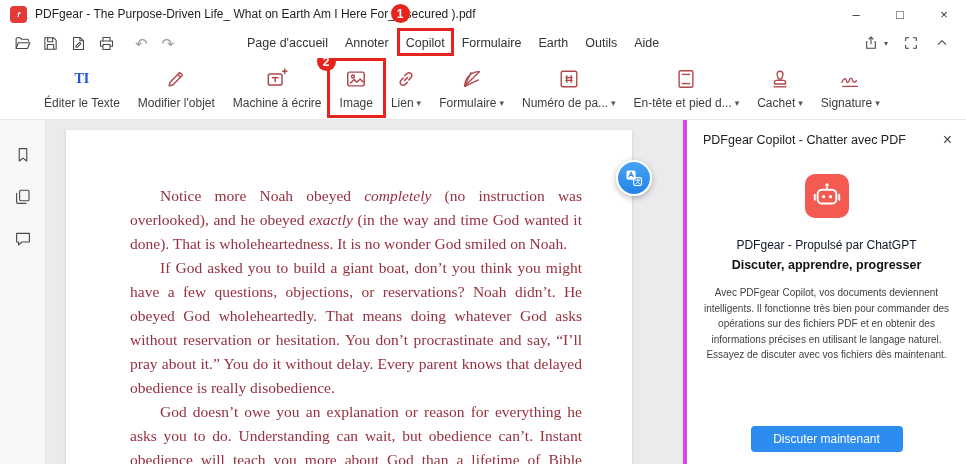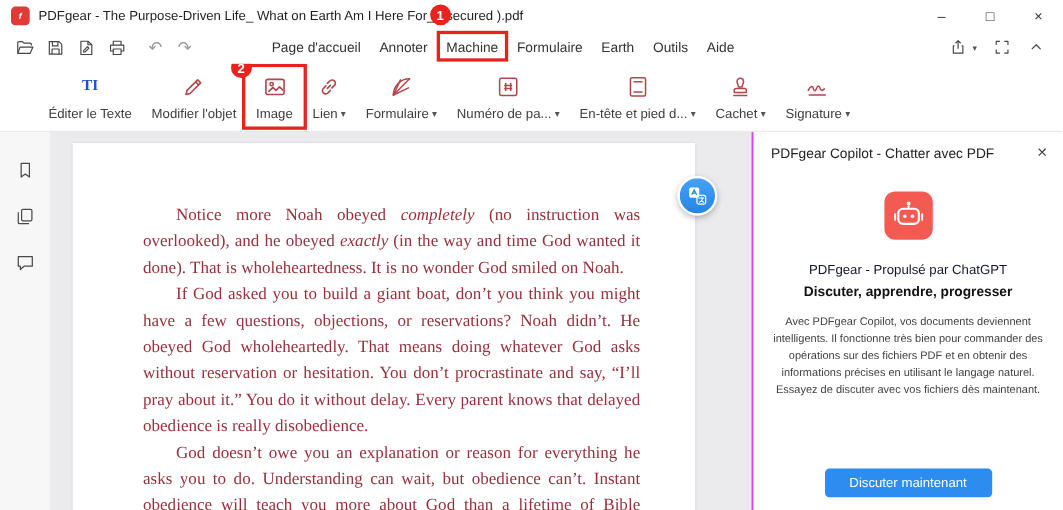--- a/index.html
+++ b/index.html
@@ -46,21 +46,21 @@
   .left-rail { width:46px; background:#f7f7f8; border-right:1px solid #e9e9e9; display:flex; flex-direction:column; align-items:center; padding-top:26px; gap:24px; flex:none; }
   .left-rail svg { width:18px; height:18px; display:block; }
   .content { flex:1; background:#ebebed; position:relative; overflow:hidden; }
   .pdf-page { position:absolute; left:20px; top:10px; width:566px; height:620px; background:#fff; box-shadow:0 1px 3px rgba(0,0,0,.15); padding:54px 50px 0 64px; }
   .doc-para { font-family:"Liberation Serif","DejaVu Serif",serif; font-size:15.5px; line-height:24px; color:#96303c; text-align:justify; text-indent:30px; }
   .doc-para em { font-style:italic; }
   .translate-fab { position:absolute; left:570px; top:40px; width:36px; height:36px; border-radius:50%; background:linear-gradient(180deg,#46a3f5,#2484e8); border:2px solid #fff; box-shadow:0 2px 6px rgba(0,0,0,.28); display:flex; align-items:center; justify-content:center; cursor:pointer; }
   .translate-fab svg { width:20px; height:20px; display:block; }
 
   
-  .copilot { width:283px; background:#fff; border-left:2px solid #d946ef; display:flex; flex-direction:column; flex:none; }
+  .copilot { width:283px; background:#fff; border-left:4px solid #d946ef; display:flex; flex-direction:column; flex:none; }
   .copilot-header { display:flex; align-items:center; justify-content:space-between; padding:12px 14px 6px 16px; font-size:12.5px; color:#222; }
   .copilot-close { font-size:16px; color:#444; line-height:1; cursor:pointer; }
   .copilot-body { display:flex; flex-direction:column; align-items:center; text-align:center; padding:0 16px; flex:1; overflow:hidden; }
   .copilot-icon { width:44px; height:44px; border-radius:10px; background:#f25a52; margin-top:20px; display:flex; align-items:center; justify-content:center; flex:none; }
   .copilot-brand { margin-top:20px; font-size:12px; color:#0f172a; }
   .copilot-tagline { margin-top:6px; font-size:12.5px; font-weight:bold; color:#111; }
   .copilot-desc { margin-top:13px; font-size:10px; line-height:1.55; color:#3f3f3f; }
   .copilot-cta { margin-top:auto; margin-bottom:12px; background:#2d8cf0; color:#fff; border:none; border-radius:4px; padding:6px 0; width:152px; font-size:12px; font-family:inherit; cursor:pointer; flex:none; }
 </style>
 </head>
@@ -109,21 +109,21 @@
   </div>
   <div class="undo-redo">
     <span>↶</span>
     <span>↷</span>
   </div>
 
   <div class="menu-tabs">
     <div class="menu-tab">Page d'accueil</div>
     <div class="menu-tab">Annoter</div>
     <div class="menu-tab">
-      <span>Machine</span>
+      <span>Copilot</span>
       <div class="anno-box box-modifier"></div>
       <div class="anno-badge badge-step1">1</div>
     </div>
     <div class="menu-tab">Formulaire</div>
     <div class="menu-tab">Earth</div>
     <div class="menu-tab">Outils</div>
     <div class="menu-tab">Aide</div>
   </div>
 
   <div class="right-tools">
@@ -163,20 +163,32 @@
   <div class="ribbon-item">
     <div class="r-icon">
       <svg viewBox="0 0 24 24" fill="none" stroke="#b0474b" stroke-width="1.6" stroke-linejoin="round">
           <path d="M4.5 19.5l1-4L16 5l3 3L8.5 18.5l-4 1z"></path>
           <path d="M14 7l3 3"></path>
         </svg>
     </div>
     <span class="r-label">Modifier l'objet</span>
   </div>
 
+  <div class="ribbon-item">
+    <div class="r-icon">
+      <svg viewBox="0 0 24 24" fill="none" stroke="#b0474b" stroke-width="1.6" stroke-linejoin="round">
+          <rect x="2.5" y="6.5" width="15" height="12" rx="2"></rect>
+          <path d="M6.5 10.5h7"></path>
+          <path d="M10 10.5v5"></path>
+          <path d="M17.5 3.5h6"></path>
+          <path d="M20.5 0.5v6"></path>
+        </svg>
+    </div>
+    <span class="r-label">Machine à écrire</span>
+  </div>
 
   <div class="ribbon-item">
     <div class="r-icon">
       <svg viewBox="0 0 24 24" fill="none" stroke="#b0474b" stroke-width="1.6" stroke-linejoin="round">
           <rect x="3" y="4.5" width="18" height="15" rx="2"></rect>
           <circle cx="8.7" cy="9.3" r="1.6"></circle>
           <path d="M5.5 17l4.5-4.5 3 3 3.5-3.5 3.5 3.5"></path>
         </svg>
     </div>
     <span class="r-label">Image</span>

